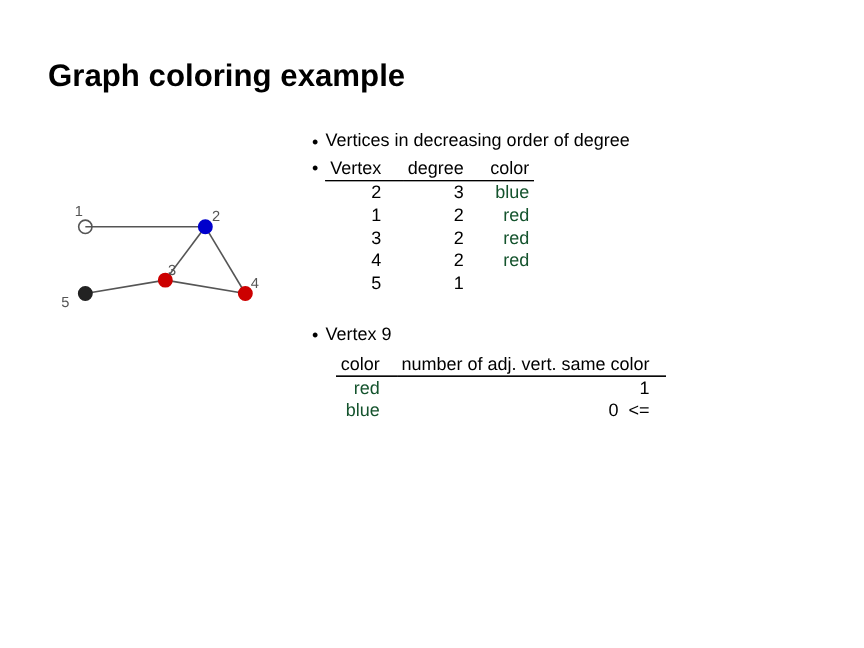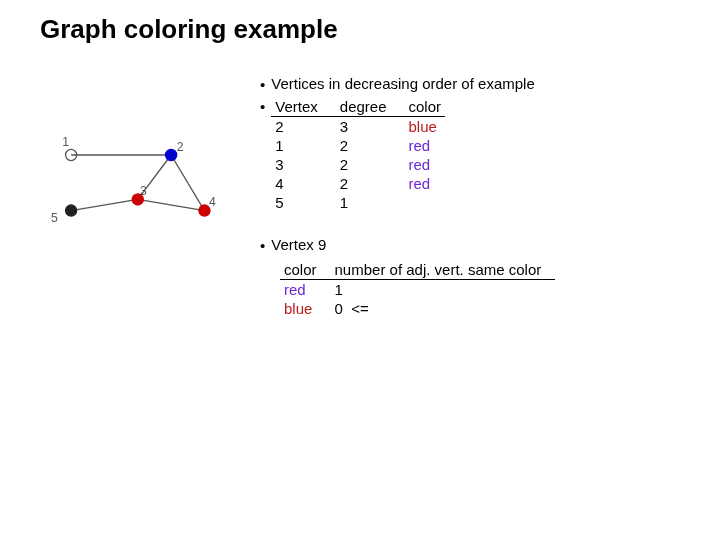--- a/index.html
+++ b/index.html
@@ -8,21 +8,21 @@
       height: 540px;
       background: #ffffff;
       font-family: Arial, sans-serif;
       font-size: 15px;
       overflow: hidden;
     }
     .page {
       width: 720px;
       height: 404px;
       position: relative;
-      padding: 14px 40px;
+      padding: 48px 40px;
     }
     .title {
       font-size: 26px;
       font-weight: bold;
       margin-bottom: 30px;
       color: #000;
     }
     .content {
       display: flex;
       flex-direction: row;
@@ -53,34 +53,35 @@
       display: flex;
       align-items: flex-start;
       gap: 6px;
     }
     .bullet {
       flex-shrink: 0;
       margin-top: 1px;
     }
     table {
       border-collapse: collapse;
+      text-align: right;
     }
     td {
       padding: 1px 14px 1px 4px;
       color: #000;
       font-size: 15px;
     }
     td.col-vertex { padding-right: 18px; }
     td.col-degree { padding-right: 18px; margin-left: 20px; }
     td.col-color { padding-right: 4px; }
     .underline-header {
       border-bottom: 1px solid #000;
     }
-    .color-blue { color: #b91c1c; }
-    .color-red  { color: #6d28d9; }
+    .color-blue { color: #14532d; }
+    .color-red  { color: #14532d; }
     .vertex5-section {
       margin-top: 4px;
     }
     .vertex5-title {
       display: flex;
       align-items: flex-start;
       gap: 6px;
       margin-bottom: 6px;
     }
     .adj-table {
@@ -133,21 +134,21 @@
         <circle cx="28" cy="102" r="5" fill="#222" stroke="#222" stroke-width="1.2"></circle>
         <text x="10" y="112" font-size="11" fill="#555" font-family="Arial">5</text>
       </svg>
     </div>
 
     <div class="right-panel">
 
       <div class="bullet-section">
         <div class="bullet-row">
           <span class="bullet">•</span>
-          <span>Vertices in decreasing order of example</span>
+          <span>Vertices in decreasing order of degree</span>
         </div>
         <div class="bullet-row">
           <span class="bullet">•</span>
           <div>
             <table>
               <thead>
                 <tr>
                   <td class="col-vertex underline-header">Vertex</td>
                   <td class="col-degree underline-header">degree</td>
                   <td class="col-color underline-header">color</td>

